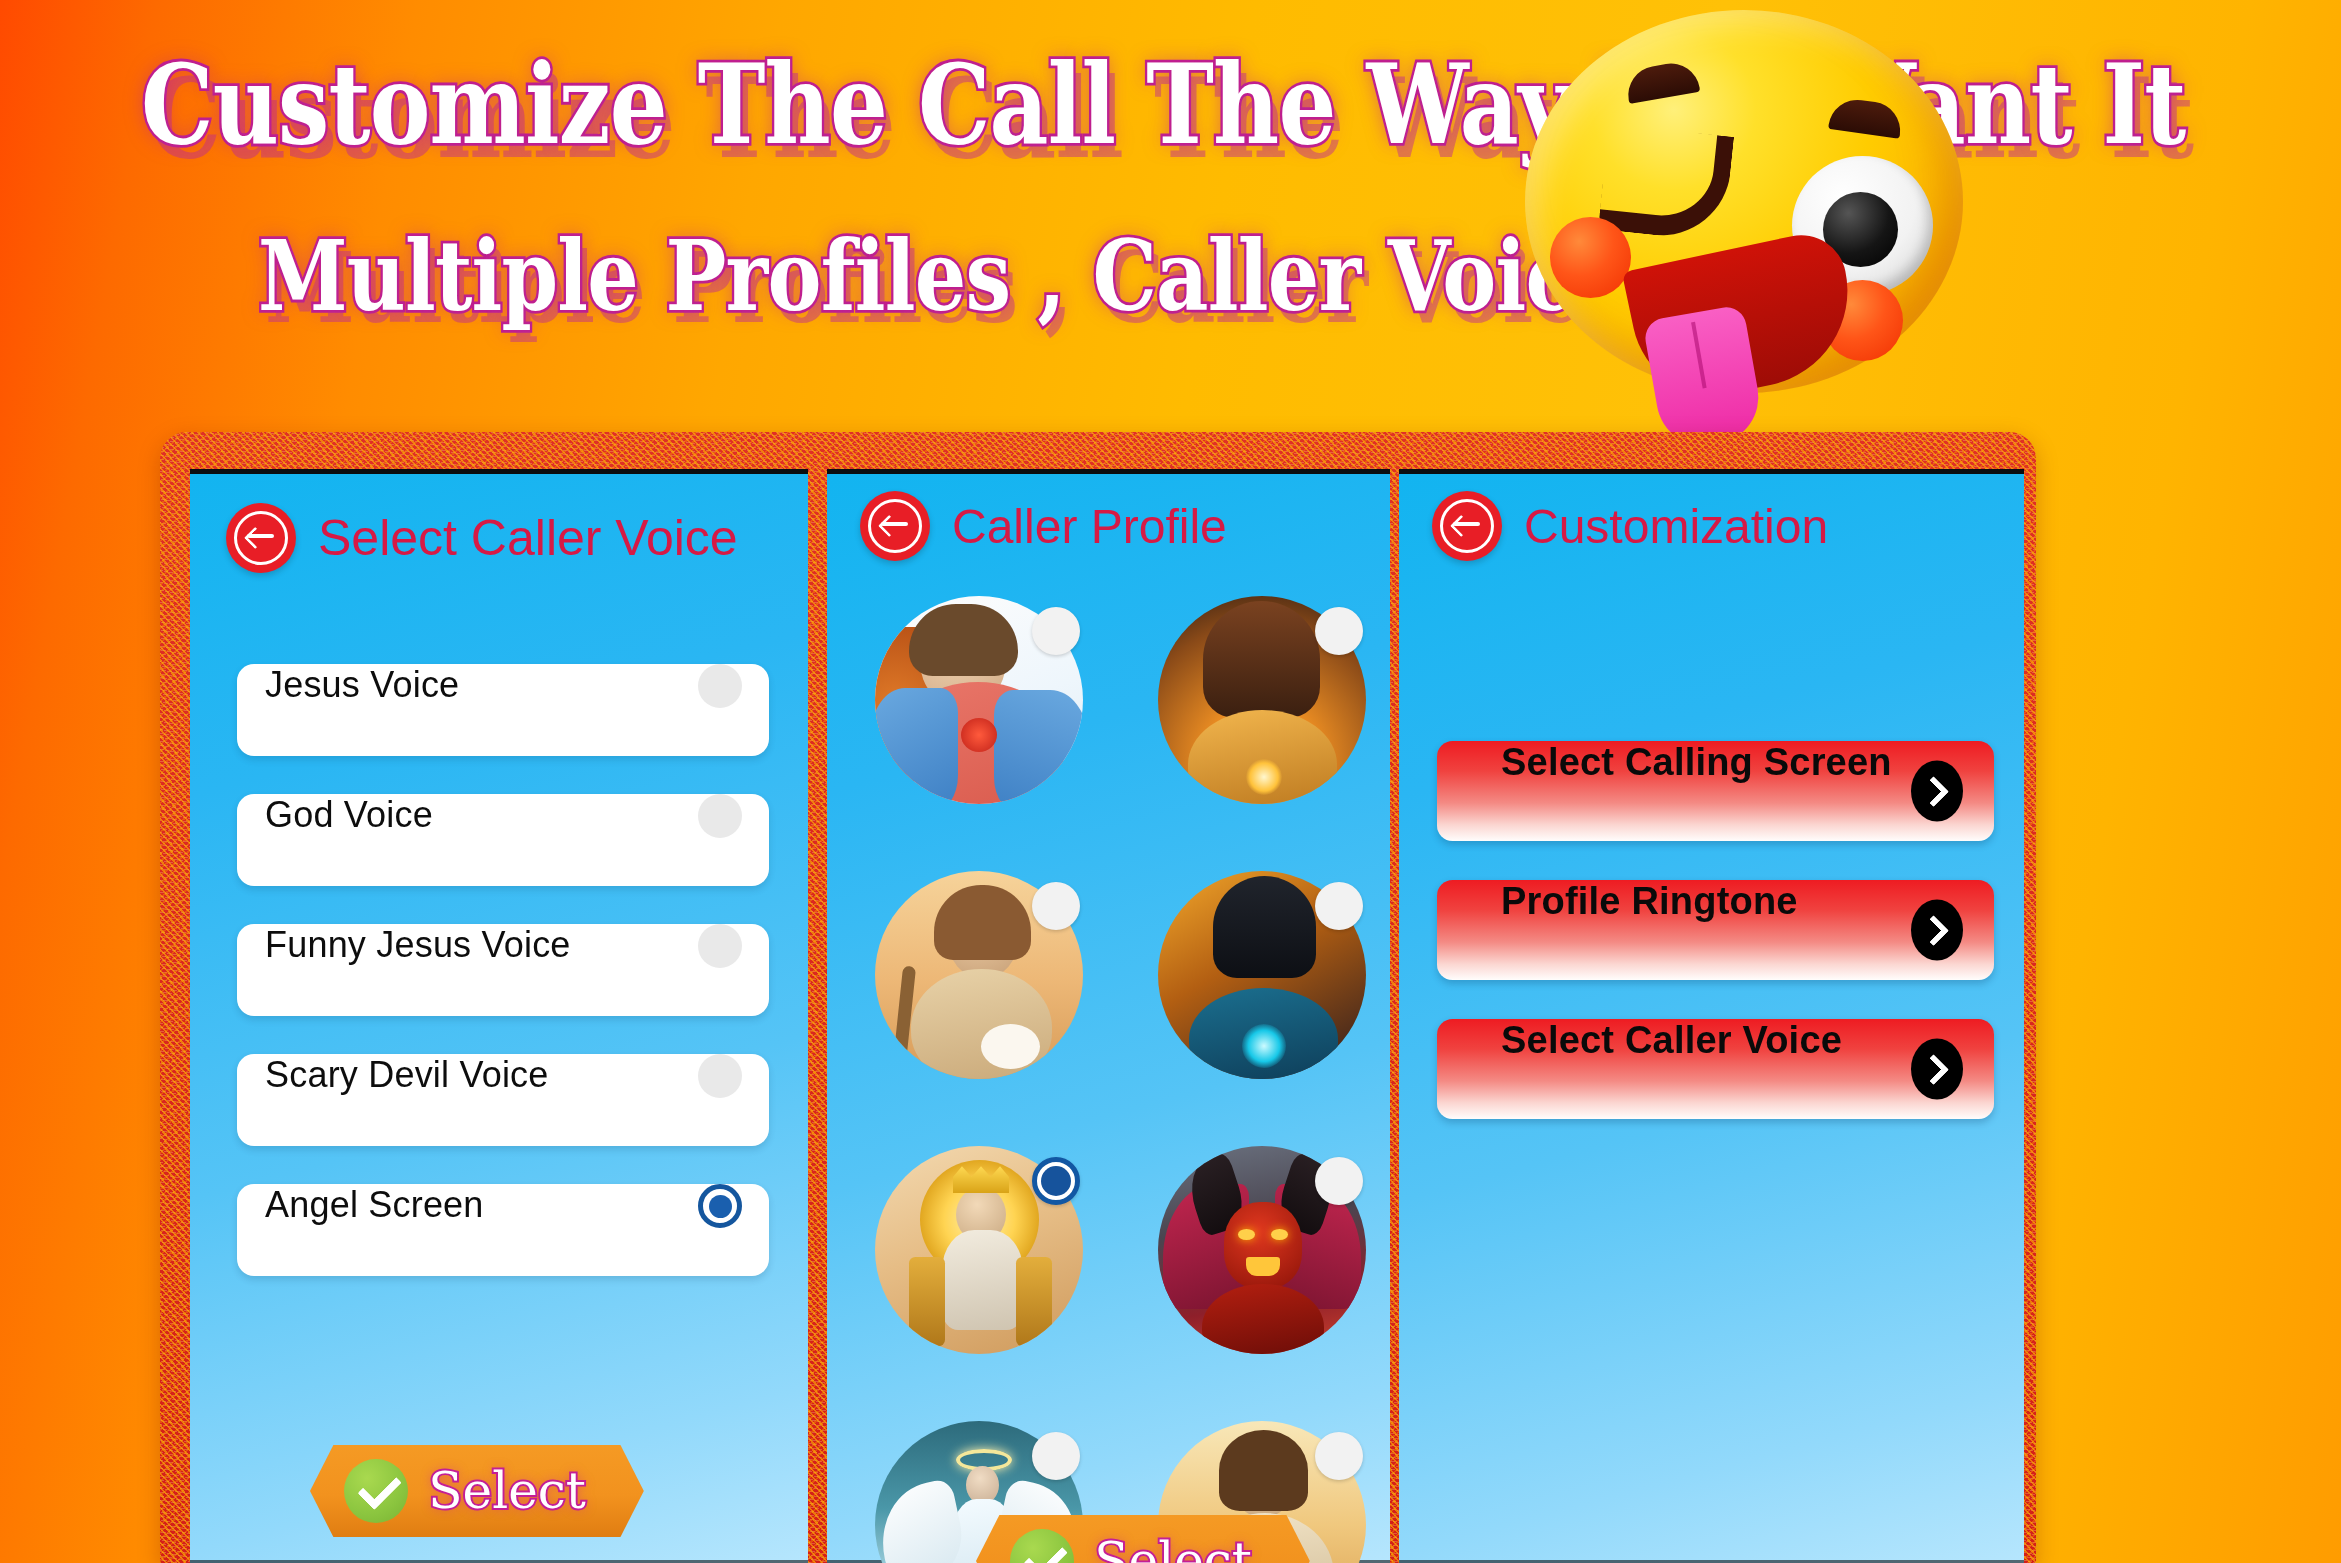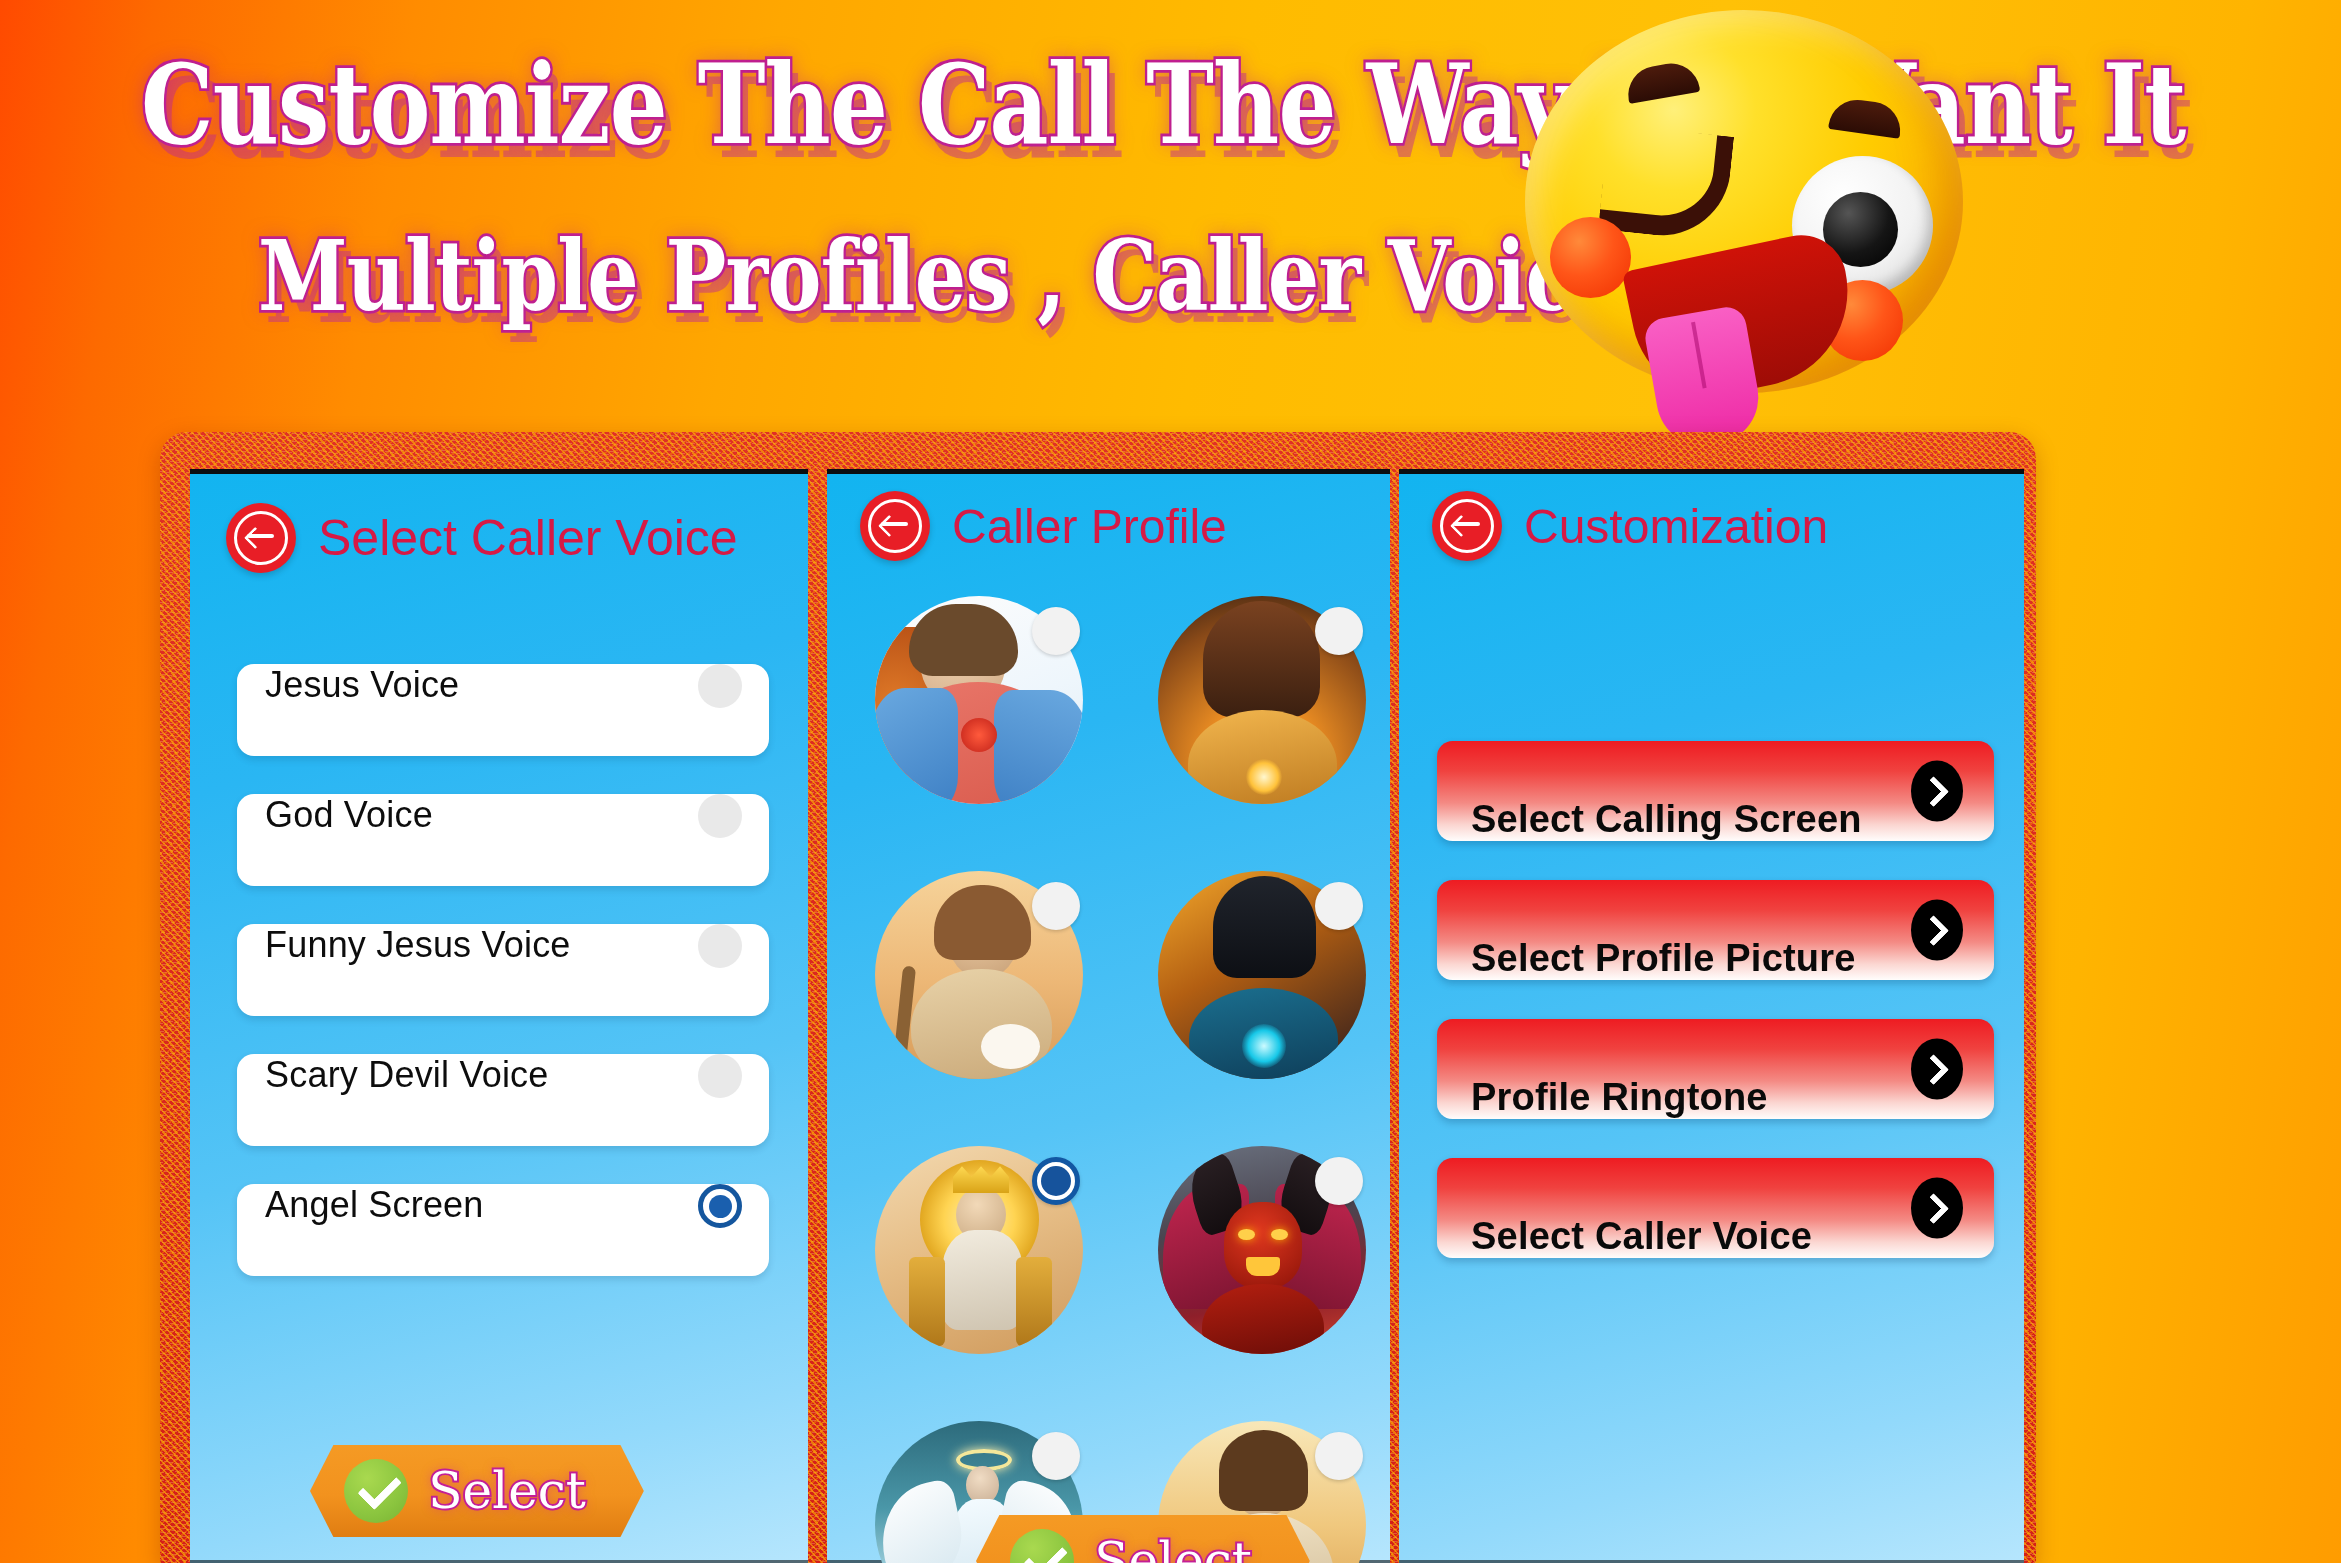--- a/index.html
+++ b/index.html
@@ -134,21 +134,21 @@
   .av-badge.on:after{content:"";position:absolute;left:3.9px;top:3.9px;right:3.9px;bottom:3.9px;border-radius:50%;background:#16539c;}
 
   
   .sky{position:absolute;inset:0;}
   .halo{position:absolute;border-radius:50%;}
   .figure{position:absolute;border-radius:50% 50% 46% 46%;}
 
   
   .cust-list{position:absolute;left:38px;top:272px;width:557px;}
   .cust-btn{height:100px;margin-bottom:39px;border-radius:15.6px;position:relative;
-    display:flex;align-items:flex-end;padding-left:34px;box-sizing:border-box;
+    display:flex;align-items:flex-start;padding-left:64px;box-sizing:border-box;
     background:linear-gradient(180deg,#ee1c22 0%,#f0423f 30%,#f48a84 62%,#fbd6d1 84%,#fffdfc 100%);
     box-shadow:0 3.1px 7.8px rgba(0,40,80,.22);}
   .cust-label{font-size:38px;font-weight:700;color:#0a0a0a;letter-spacing:0.2px;}
   .chev{position:absolute;right:31px;top:50%;transform:translateY(-50%);
     width:52px;height:61px;border-radius:50%;background:#000;
     display:flex;align-items:center;justify-content:center;}
   .chev:after{content:"";width:15.6px;height:15.6px;border-top:6.3px solid #fff;border-right:6.3px solid #fff;
     transform:rotate(45deg) translate(-2.3px,2.3px);border-radius:1.6px;}
 </style>
 </head>
@@ -337,24 +337,20 @@
       </div>
     <div class="ptitle">Customization</div>
   </div>
 
   <div class="cust-list">
     <div class="cust-btn">
       <span class="cust-label">Select Calling Screen</span>
       <span class="chev"></span>
     </div>
     <div class="cust-btn">
-      <span class="cust-label">Select Profile Picture</span>
-      <span class="chev"></span>
-    </div>
-    <div class="cust-btn">
       <span class="cust-label">Profile Ringtone</span>
       <span class="chev"></span>
     </div>
     <div class="cust-btn">
       <span class="cust-label">Select Caller Voice</span>
       <span class="chev"></span>
     </div>
   </div>
 </div>
 

